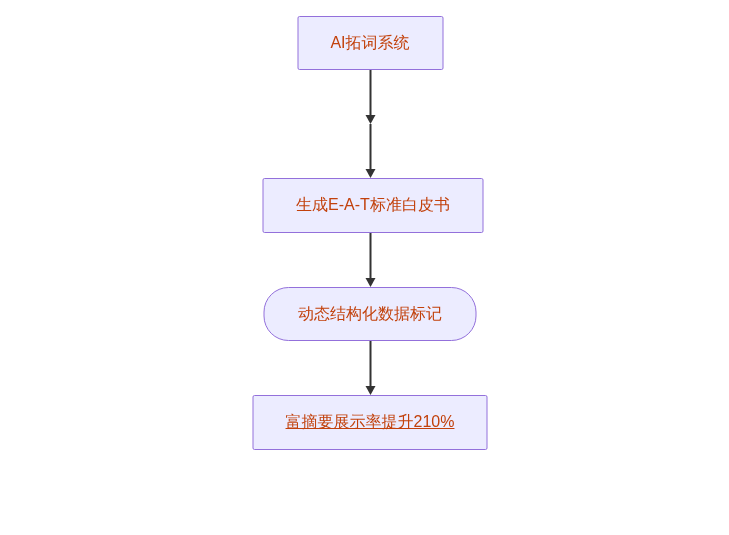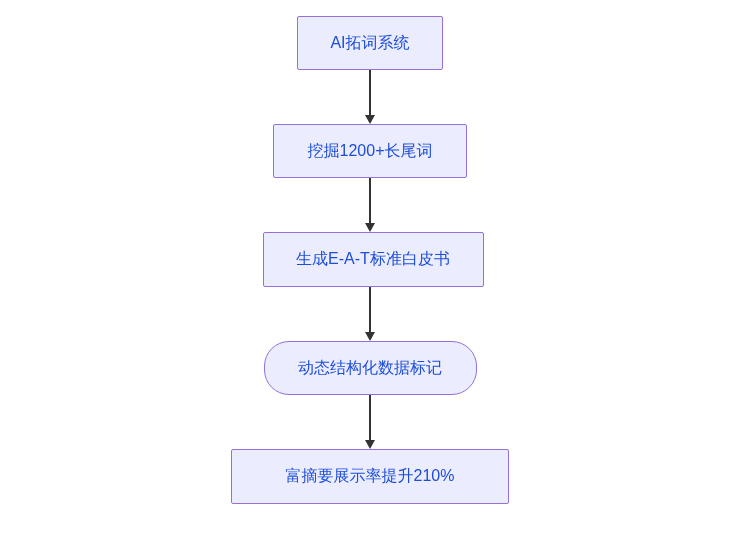--- a/index.html
+++ b/index.html
@@ -22,34 +22,34 @@
     transform: translateX(-50%);
     display: flex;
     flex-direction: column;
     align-items: center;
   }
   .node {
     box-sizing: border-box;
     background: #ECECFF;
     border: 1px solid #9370DB;
     border-radius: 2px;
-    color: #1d4ed8;
+    color: #c2410c;
     font-size: 16px;
     height: 54px;
     display: flex;
     align-items: center;
     justify-content: center;
     white-space: nowrap;
     text-align: center;
   }
   .node.n1 { width: 146px; }
   .node.n2 { width: 194px; }
   .node.n3 { width: 221px; height: 55px; margin-left: 6px; }
   .node.n4 { width: 213px; border-radius: 25px; }
-  .node.n5 { width: 278px; height: 55px; }
+  .node.n5 { width: 235px; height: 55px; text-decoration: underline; }
 
   .edge {
     height: 54px;
     display: flex;
     flex-direction: column;
     align-items: center;
   }
   .edge .line {
     width: 2px;
     flex: 1 1 auto;
@@ -70,21 +70,20 @@
 <div class="canvas">
   <div class="flow">
 
     <div class="node n1">AI拓词系统</div>
 
     <div class="edge">
       <div class="line"></div>
       <div class="head"></div>
     </div>
 
-    <div class="node n2">挖掘1200+长尾词</div>
 
     <div class="edge">
       <div class="line"></div>
       <div class="head"></div>
     </div>
 
     <div class="node n3">生成E-A-T标准白皮书</div>
 
     <div class="edge">
       <div class="line"></div>

